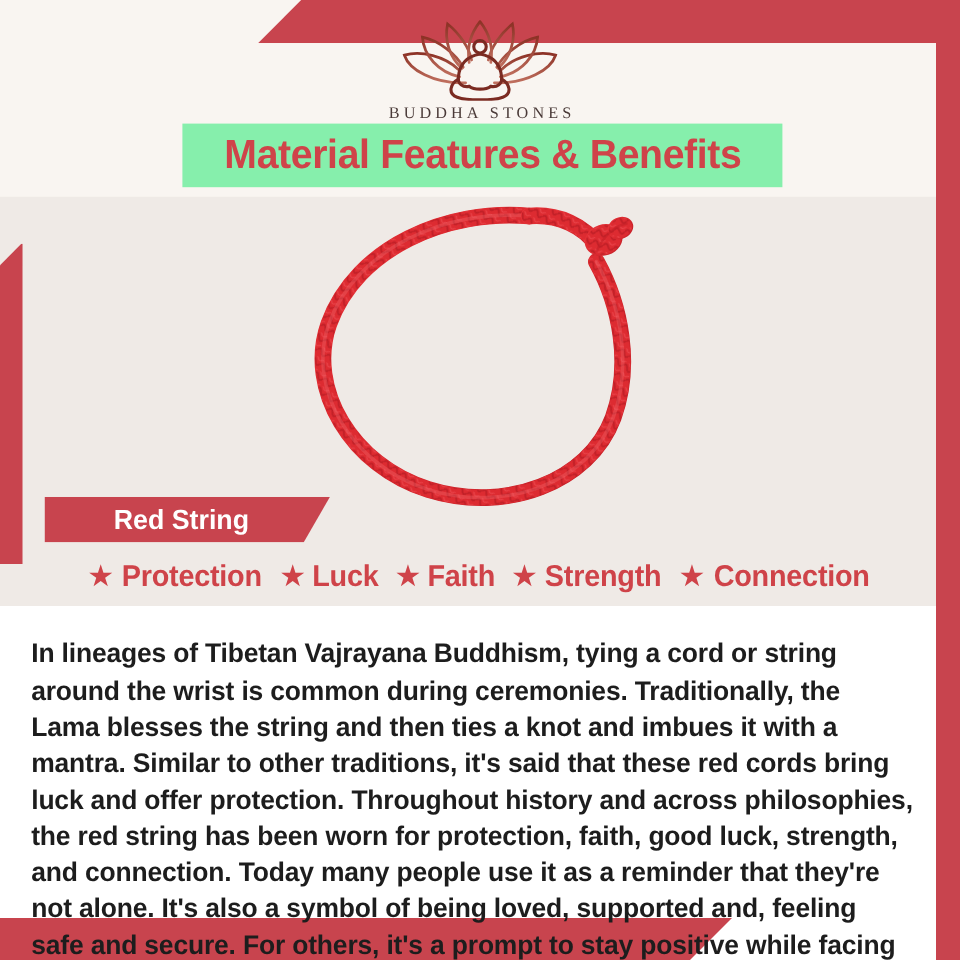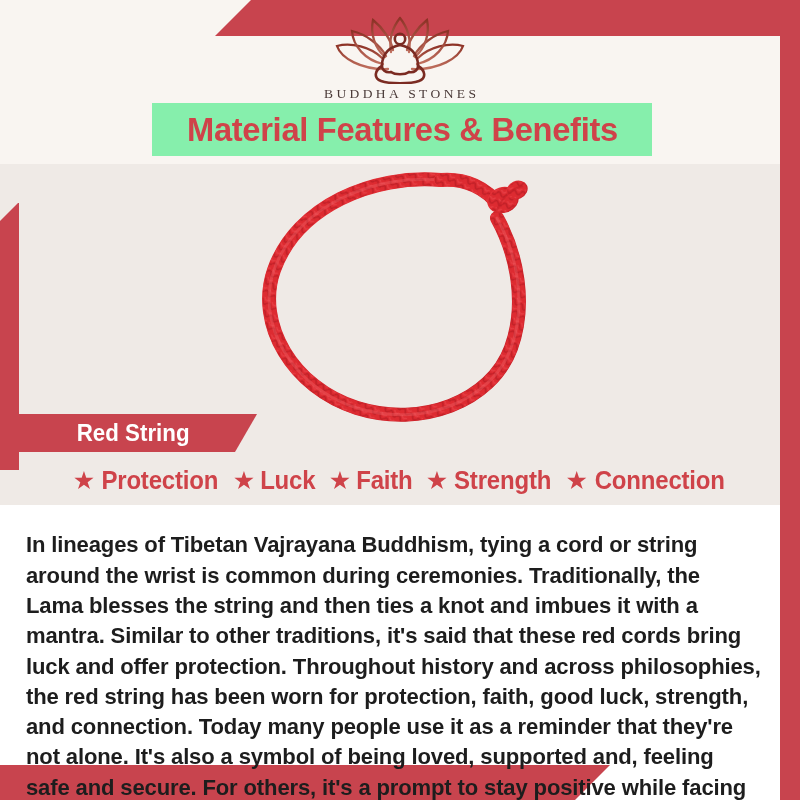--- a/index.html
+++ b/index.html
@@ -113,21 +113,21 @@
   .photo {
     position: absolute;
     left: 245px; top: 162px;
     width: 330px; height: 268px;
   }
   .photo svg { display: block; }
 
   
   .label-banner {
     position: absolute;
-    left: 19px; top: 414px;
+    left: 37px; top: 414px;
     width: 238px; height: 38px;
     background: #c8444e;
     clip-path: polygon(0 0, 100% 0, calc(100% - 22px) 100%, 0 100%);
     display: flex;
     align-items: center;
   }
   .label-text {
     margin-left: 56px;
     font-family: "Liberation Sans Narrow", "Liberation Sans", sans-serif;
     font-weight: bold;

